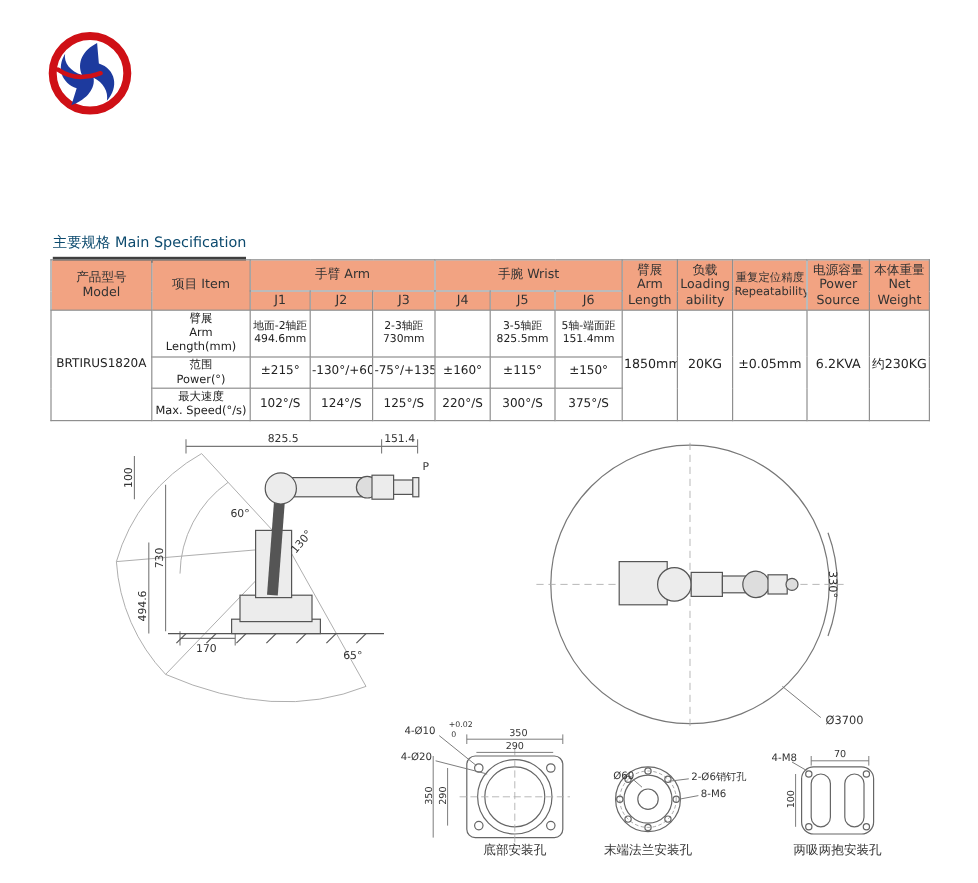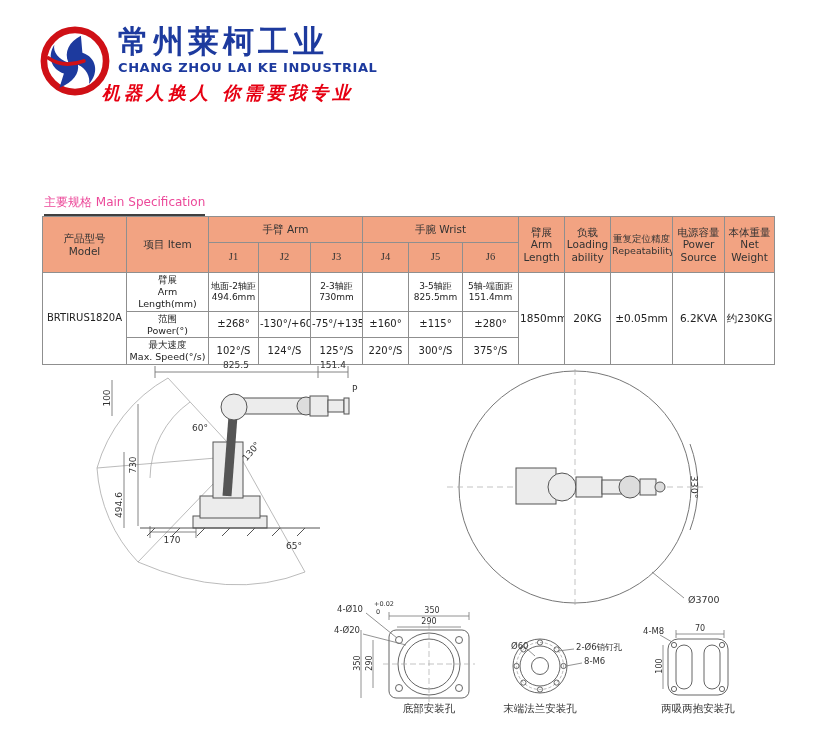--- a/index.html
+++ b/index.html
@@ -9,28 +9,28 @@
 
   
   .brand { position:absolute; top:24px; left:38px; display:flex; align-items:flex-start; }
   .logo { width:74px; height:74px; flex:0 0 auto; }
   .brand-text { margin-left:6px; }
   .brand-cn { color:#1d3a9e; font-size:31px; font-weight:bold; letter-spacing:4px; line-height:1.1; }
   .brand-en { color:#1d3a9e; font-size:13px; font-weight:bold; letter-spacing:0.6px; margin-top:2px; }
   .brand-slogan { color:#e60012; font-size:18px; font-weight:bold; font-style:italic; letter-spacing:4px; margin-top:6px; margin-left:-16px; }
 
   .page-title { position:absolute; top:138px; left:42px; color:#e60012; font-size:26px; font-weight:bold; letter-spacing:3px; }
-  .section-label { position:absolute; top:194px; left:44px; font-size:12px; color:#ec4899; padding-bottom:3px; border-bottom:5px solid #404040; }
+  .section-label { position:absolute; top:194px; left:44px; font-size:12px; color:#0c4a6e; padding-bottom:3px; border-bottom:5px solid #404040; }
 
   
   .spec-table { position:absolute; top:216px; left:42px; width:732px; border-collapse:collapse; table-layout:fixed; color:#222; }
   .spec-table th, .spec-table td { border:1px solid #8f8f8f; text-align:center; vertical-align:middle; white-space:pre-line; padding:1px; overflow:hidden; }
   .spec-table thead th { background:#f2a382; font-weight:normal; font-size:10.5px; line-height:1.18; color:#333; }
   .spec-table thead tr:first-child th { height:26px; }
-  .spec-table thead tr:nth-child(2) th { height:30px;font-family:Liberation Serif, serif; }
+  .spec-table thead tr:nth-child(2) th { height:16px; }
   .spec-table tbody tr:nth-child(1) td { height:32px; }
   .spec-table tbody tr:nth-child(2) td { height:24px; }
   .spec-table tbody tr:nth-child(3) td { height:24px; }
   .spec-table tbody td { background:#fff; font-size:10px; line-height:1.25; }
   .spec-table th.small-h { font-size:9.5px; }
   .spec-table td.model-cell { font-size:10px; font-weight:normal; }
   .spec-table td.item-cell { font-size:9.5px; }
   .spec-table td.sub-cell { font-size:9px; line-height:1.25;margin-top:46px; }
   .spec-table td.big-cell { font-size:10.5px;text-align:center; }
 
@@ -44,25 +44,20 @@
 
 <div class="page">
 
   <header class="brand">
     <div class="logo">
       <svg viewBox="0 0 100 100" width="74" height="74">
         <circle cx="50" cy="50" r="42" fill="none" stroke="#cf1016" stroke-width="9"></circle>
         <path d="M58 16 C 42 24, 35 38, 41 52 C 28 48, 20 38, 22 28 C 12 44, 18 61, 35 67 L 29 86 C 48 79, 56 66, 54 55 C 65 60, 71 71, 69 81 C 83 66, 79 45, 60 39 Z" fill="#1d3a9e"></path>
         <path d="M14 46 Q 34 60, 62 50" fill="none" stroke="#cf1016" stroke-width="5" stroke-linecap="round"></path>
       </svg>
-    </div>
-    <div class="brand-text">
-      <div class="brand-cn">常州莱柯工业</div>
-      <div class="brand-en">CHANG ZHOU LAI KE INDUSTRIAL</div>
-      <div class="brand-slogan">机器人换人  你需要我专业</div>
     </div>
   </header>
 
 
   <div class="section-label">主要规格  Main Specification</div>
 
   <table class="spec-table">
     <colgroup>
       <col style="width:84px">
         <col style="width:82px">
@@ -125,26 +120,26 @@
 151.4mm</td>
         <td rowspan="3" class="big-cell">1850mm</td>
         <td rowspan="3" class="big-cell">20KG</td>
         <td rowspan="3" class="big-cell">±0.05mm</td>
         <td rowspan="3" class="big-cell">6.2KVA</td>
         <td rowspan="3" class="big-cell">约230KG</td>
       </tr>
       <tr>
         <td class="item-cell">范围
 Power(°)</td>
-        <td>±268°</td>
+        <td>±215°</td>
         <td>-130°/+60°</td>
         <td>-75°/+135°</td>
         <td>±160°</td>
         <td>±115°</td>
-        <td>±280°</td>
+        <td>±150°</td>
       </tr>
       <tr>
         <td class="item-cell">最大速度
 Max. Speed(°/s)</td>
         <td>102°/S</td>
         <td>124°/S</td>
         <td>125°/S</td>
         <td>220°/S</td>
         <td>300°/S</td>
         <td>375°/S</td>

